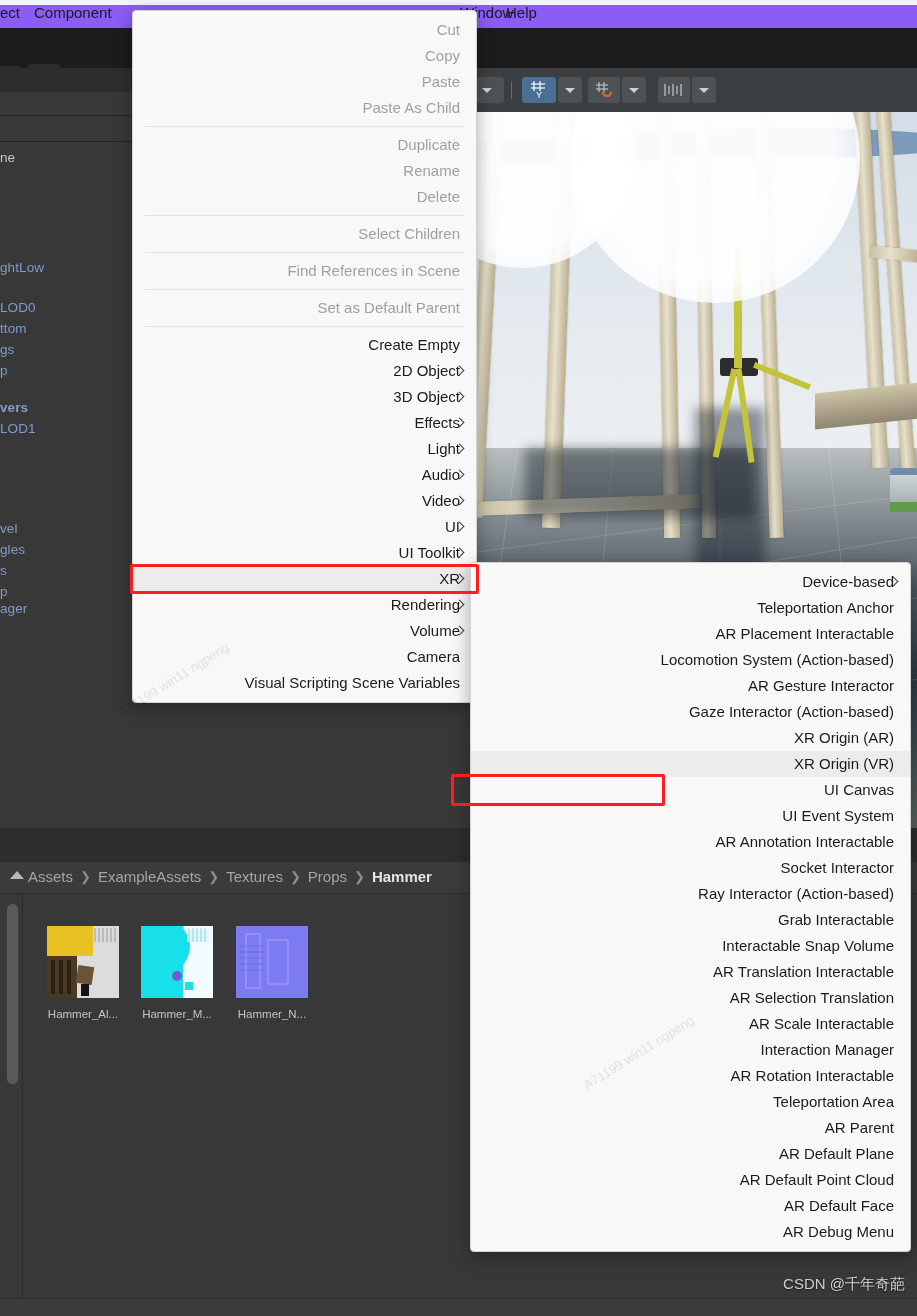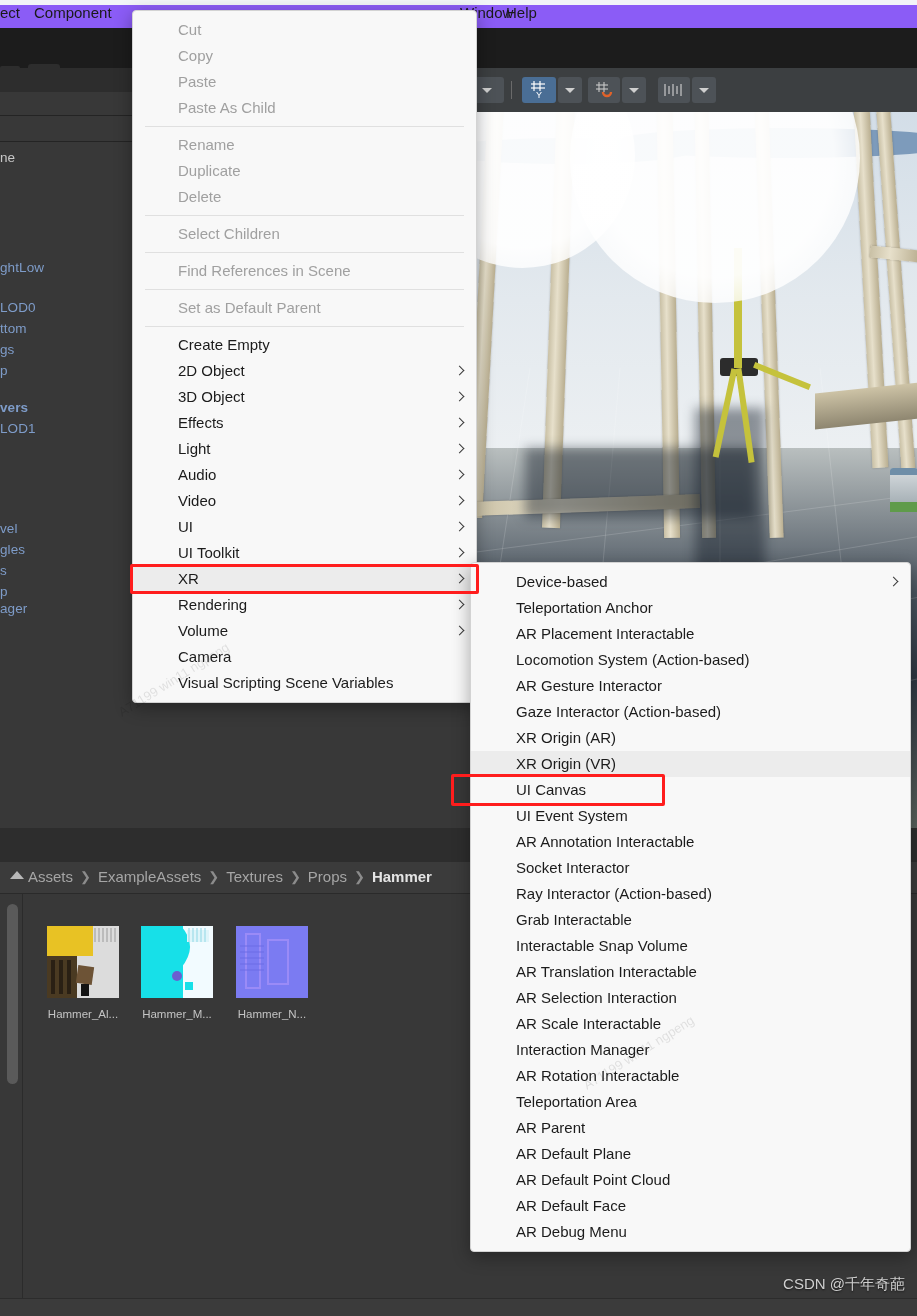--- a/index.html
+++ b/index.html
@@ -139,22 +139,22 @@
     position: absolute; background:#f8f8f8;
     border:1px solid #d3d3d3; border-radius:4px;
     box-shadow: 0 5px 18px rgba(0,0,0,.33);
     z-index: 40; padding: 6px 0;
   }
   #menu-main { left:132px; top:10px; width:345px; }
   #menu-sub  { left:470px; top:562px; width:441px; }
 
   .menu-item {
     position:relative; height:26px; line-height:26px;
-    padding-left:45px; padding-right:28px;
-    font-size:15px; color:#1b1b1b; white-space:nowrap;
+    padding-left:45px; padding-right:16px;
+    font-size:15px; color:#1b1b1b; white-space:nowrap;text-align:right;
   }
   .menu-item.disabled { color:#a0a0a0; }
   .menu-item.hl { background:#ececec; }
   .menu-sep { height:1px; background:#e0e0e0; margin:5px 12px; }
   .arrow {
     position:absolute; right:14px; top:50%; margin-top:-5px;
     width:6px; height:10px;
   }
   .arrow::after{
     content:""; position:absolute; left:0; top:1px;
@@ -413,22 +413,22 @@
     </div>
     <div class="pp-bottombar"></div>
   </div>
 
   <div class="menu" id="menu-main">
       <div class="menu-item disabled"><span>Cut</span></div>
       <div class="menu-item disabled"><span>Copy</span></div>
       <div class="menu-item disabled"><span>Paste</span></div>
       <div class="menu-item disabled"><span>Paste As Child</span></div>
       <div class="menu-sep"></div>
+      <div class="menu-item disabled"><span>Duplicate</span></div>
       <div class="menu-item disabled"><span>Rename</span></div>
-      <div class="menu-item disabled"><span>Duplicate</span></div>
       <div class="menu-item disabled"><span>Delete</span></div>
       <div class="menu-sep"></div>
       <div class="menu-item disabled"><span>Select Children</span></div>
       <div class="menu-sep"></div>
       <div class="menu-item disabled"><span>Find References in Scene</span></div>
       <div class="menu-sep"></div>
       <div class="menu-item disabled"><span>Set as Default Parent</span></div>
       <div class="menu-sep"></div>
       <div class="menu-item"><span>Create Empty</span></div>
       <div class="menu-item"><span>2D Object</span><span class="arrow"></span></div>
@@ -456,21 +456,21 @@
       <div class="menu-item"><span>XR Origin (AR)</span></div>
       <div class="menu-item hl"><span>XR Origin (VR)</span></div>
       <div class="menu-item"><span>UI Canvas</span></div>
       <div class="menu-item"><span>UI Event System</span></div>
       <div class="menu-item"><span>AR Annotation Interactable</span></div>
       <div class="menu-item"><span>Socket Interactor</span></div>
       <div class="menu-item"><span>Ray Interactor (Action-based)</span></div>
       <div class="menu-item"><span>Grab Interactable</span></div>
       <div class="menu-item"><span>Interactable Snap Volume</span></div>
       <div class="menu-item"><span>AR Translation Interactable</span></div>
-      <div class="menu-item"><span>AR Selection Interaction</span></div>
+      <div class="menu-item"><span>AR Selection Translation</span></div>
       <div class="menu-item"><span>AR Scale Interactable</span></div>
       <div class="menu-item"><span>Interaction Manager</span></div>
       <div class="menu-item"><span>AR Rotation Interactable</span></div>
       <div class="menu-item"><span>Teleportation Area</span></div>
       <div class="menu-item"><span>AR Parent</span></div>
       <div class="menu-item"><span>AR Default Plane</span></div>
       <div class="menu-item"><span>AR Default Point Cloud</span></div>
       <div class="menu-item"><span>AR Default Face</span></div>
       <div class="menu-item"><span>AR Debug Menu</span></div>
     </div>

